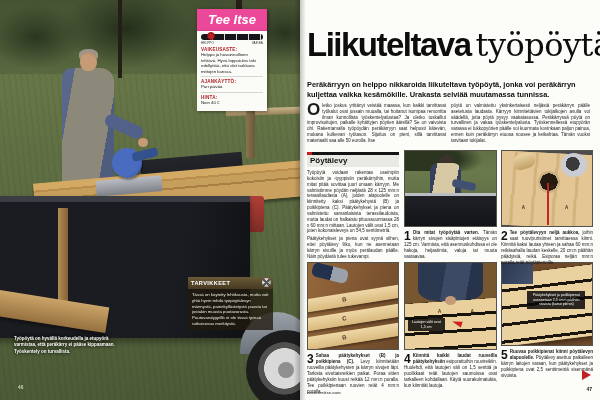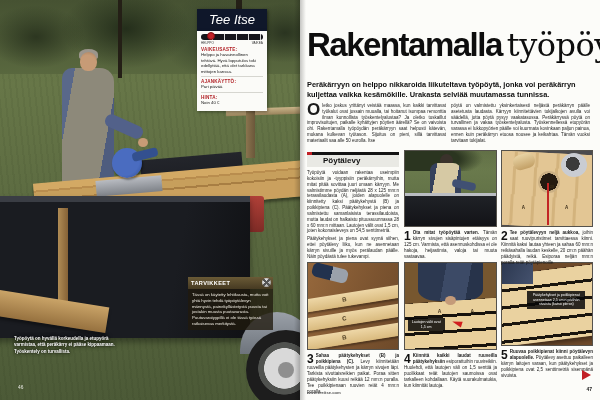--- a/index.html
+++ b/index.html
@@ -41,22 +41,22 @@
     background:linear-gradient(100deg,#1a1c21 0 70%, #101114);box-shadow:0 4px 6px rgba(0,0,0,.35);}
   .lp-trailer-edge{left:-12px;top:196px;width:262px;height:6px;background:#3a3d44;}
   .lp-toolbox{left:206px;top:196px;width:58px;height:36px;border-radius:3px;background:linear-gradient(#b04038,#7e2b26);}
   .lp-fender{left:240px;top:312px;width:74px;height:42px;border-radius:50% 50% 0 0/90% 90% 0 0;background:linear-gradient(#9aa0a8,#6e747c);}
   .lp-wheel{left:246px;top:330px;width:80px;height:80px;border-radius:50%;
     background:radial-gradient(circle at 48% 48%, #d9d9d9 0 34%, #50524f 35% 44%, #1d1d1d 45% 100%);}
   .lp-hub{left:278px;top:362px;width:16px;height:16px;border-radius:50%;background:#8f8f8f;}
   .lp-beam{left:-10px;top:298px;width:118px;height:26px;background:linear-gradient(#caa468,#96713f);transform:rotate(9deg);box-shadow:0 3px 3px rgba(0,0,0,.35);}
   .lp-leg{left:58px;top:208px;width:10px;height:100px;background:linear-gradient(90deg,#b08c55,#866236);}
   
-  .ti-logo{left:197px;top:9px;width:70px;height:22px;background:#0f172a;color:#fff;
-    font-style:italic;font-weight:normal;font-size:13px;line-height:22px;text-align:center;letter-spacing:0;
+  .ti-logo{left:197px;top:9px;width:70px;height:22px;background:#ec4899;color:#fff;
+    font-style:italic;font-weight:bold;font-size:13px;line-height:22px;text-align:center;letter-spacing:0;
     box-shadow:1px 1px 3px rgba(0,0,0,.5);}
   .ti-info{left:197px;top:31px;width:70px;background:#fbfbf8;box-shadow:1px 1px 3px rgba(0,0,0,.4);
     padding:3px 4px 4px;box-sizing:border-box;}
   .meter-bar{position:relative;height:6px;background:#15151a;border-radius:3px;
     background-image:repeating-linear-gradient(90deg, transparent 0 11px, #d8d8d8 11px 12px);}
   .meter-dot{position:absolute;left:6px;top:-2px;width:6px;height:6px;border-radius:50%;background:#c22026;border:1px solid #7d1013;}
   .meter-labels{display:flex;justify-content:space-between;font-size:3.2px;color:#333;margin:1px 0 2px;}
   .ti-info h4{margin:2px 0 0;font-size:4.6px;color:#b01e23;letter-spacing:.2px;}
   .ti-info p{margin:0 0 2px;font-size:4.3px;line-height:1.3;color:#141414;}
   .ti-rule{border:0;border-top:1px solid #d6d6d0;margin:2px 0;}
@@ -81,21 +81,21 @@
   .rp-title .tb{font-weight:900;font-size:33px;letter-spacing:-1.5px;}
   .rp-title .tl{font-family:"DejaVu Serif",serif;font-weight:normal;font-size:32px;letter-spacing:-.5px;margin-left:5px;}
   .rp-intro{left:7px;top:80px;width:283px;font-size:7.4px;font-weight:bold;line-height:1.35;color:#0f0f0f;}
   .bodycol{font-size:4.5px;line-height:1.28;text-align:justify;color:#1c1c1c;}
   .col1{left:7px;top:103px;width:139px;height:47px;overflow:hidden;}
   .col2{left:151px;top:103px;width:139px;height:47px;overflow:hidden;}
   .dropcap{float:left;font-size:17px;font-weight:900;line-height:.85;margin:0 2px 0 0;}
   .sec-head{left:7px;top:152px;width:92px;}
   .sec-bar{position:relative;height:3px;background:#141414;}
   .sec-red{position:absolute;left:0;top:0;width:5px;height:3px;background:#c22026;}
-  .sec-band{background:#e9e9e4;font-weight:bold;font-size:8px;color:#111;padding:1px 16px 2px;}
+  .sec-band{background:#e9e9e4;font-weight:bold;font-size:8px;color:#111;padding:1px 3px 2px;}
   .sec-text{left:7px;top:170px;width:92px;font-size:4.5px;line-height:1.3;text-align:justify;color:#1c1c1c;}
   .sec-text p{margin:0 0 2px;}
   .photo{border:1px solid #55524c;box-sizing:border-box;overflow:hidden;}
   #photo1{left:104px;top:150px;width:93px;height:77px;}
   #photo2{left:201px;top:150px;width:92px;height:77px;}
   #photo3{left:7px;top:262px;width:92px;height:88px;}
   #photo4{left:104px;top:262px;width:93px;height:88px;}
   #photo5{left:201px;top:262px;width:92px;height:84px;}
   .cap{font-size:4.5px;line-height:1.32;text-align:justify;color:#1a1a1a;}
   .cap .num{float:left;font-size:12px;font-weight:900;line-height:.85;margin:1px 2px 0 0;color:#111;}
@@ -212,21 +212,21 @@
       <div class="tarv-body">Tässä on käytetty lehtikuusta, mutta voit yhtä hyvin tehdä työpöytälevyn männystä, painekyllästetystä puusta tai jostakin muusta puutavarasta. Puutavaratyypillä ei ole tässä työssä ratkaisevaa merkitystä.</div>
     </div>
 
     <div class="abs lp-caption">Työpöytä on hyvällä korkeudella ja etupyörä varmistaa, että peräkärry ei pääse kippaamaan. Työskentely on turvallista.</div>
     <div class="abs lp-pagenum">46</div>
   </div>
 
   <div class="right-page">
 
     <div class="abs rp-title">
-      <span class="tb">Rakentamalla</span><span class="tl">työpöytä</span>
+      <span class="tb">Liikuteltava</span><span class="tl">työpöytä</span>
     </div>
 
     <div class="abs rp-intro">Peräkärryyn on helppo nikkaroida liikuteltava työpöytä, jonka voi peräkärryn kuljettaa vaikka kesämökille. Urakasta selviää muutamassa tunnissa.</div>
 
     <div class="abs bodycol col1">
       <span class="dropcap">O</span><span>letko joskus yrittänyt veistää maassa, kun kaikki tarvittavat työkalut ovat jossain muualla, tai hoitanut isompaa remonttia ilman kunnollista työskentelyalustaa? Ja oletko tuskaillut improvisoitujen, paikalle kyhättyjen pöytien äärellä? Se on vaivoista ohi. Rakentamalla työpöydän peräkärryyn saat helposti kätevän, mukana kulkevan työtason. Sijoitus on pieni, sillä tarvittavat materiaalit saa alle 50 eurolla. Itse</span>
     </div>
     <div class="abs bodycol col2">pöytä on valmistettu yksinkertaisesti neljästä peräkärryn päälle asetetusta laudasta. Kärryyn kiinnitettävien tukijalkojen avulla voi säädellä, jotta pöytä pysyy vaakatasossa. Peräkärryssä pöytä on turvallinen ja vakaa työskentelyalusta. Työskennellessä etupyörän varassa ei lukkopyörien päälle voi kuormata kovinkaan paljon painoa, ennen kuin peräkärryn etuosa nousee ja keikahtaa. Tämän vuoksi tarvitaan tukijalat.</div>
 
     <div class="abs sec-head">

